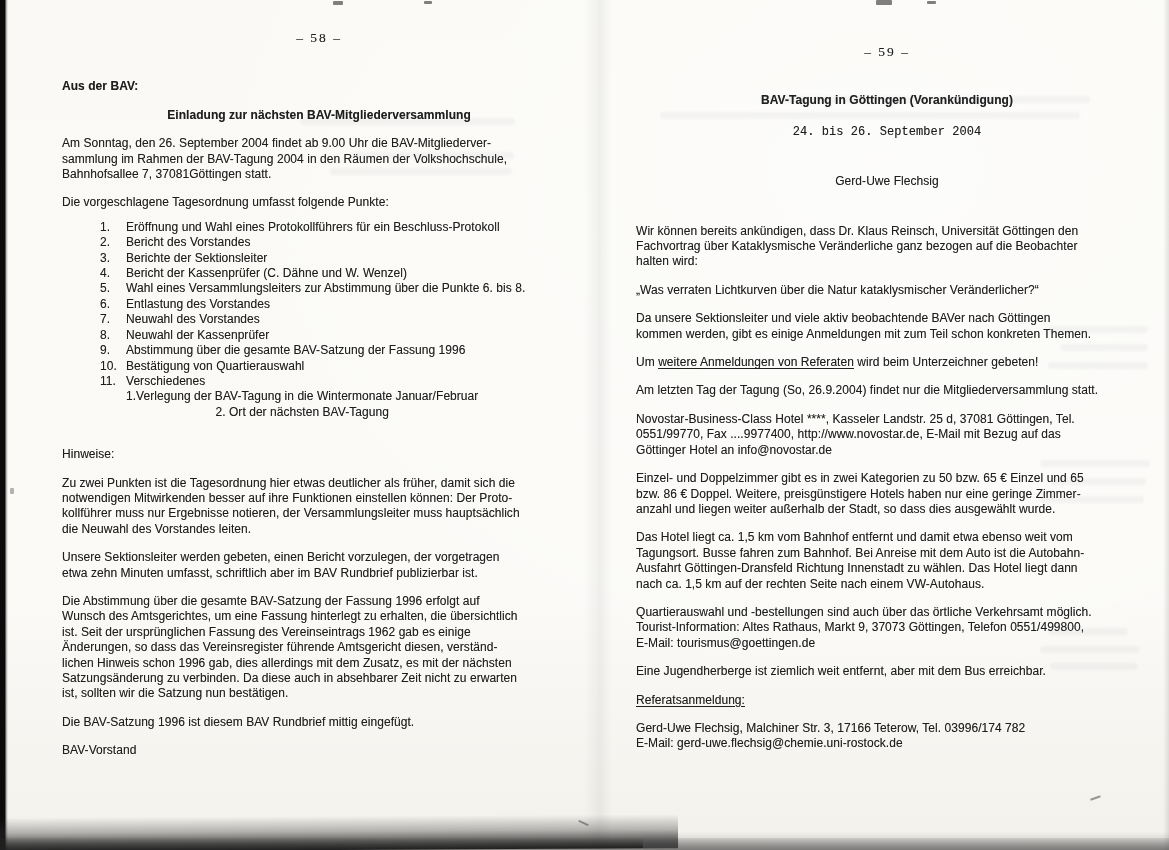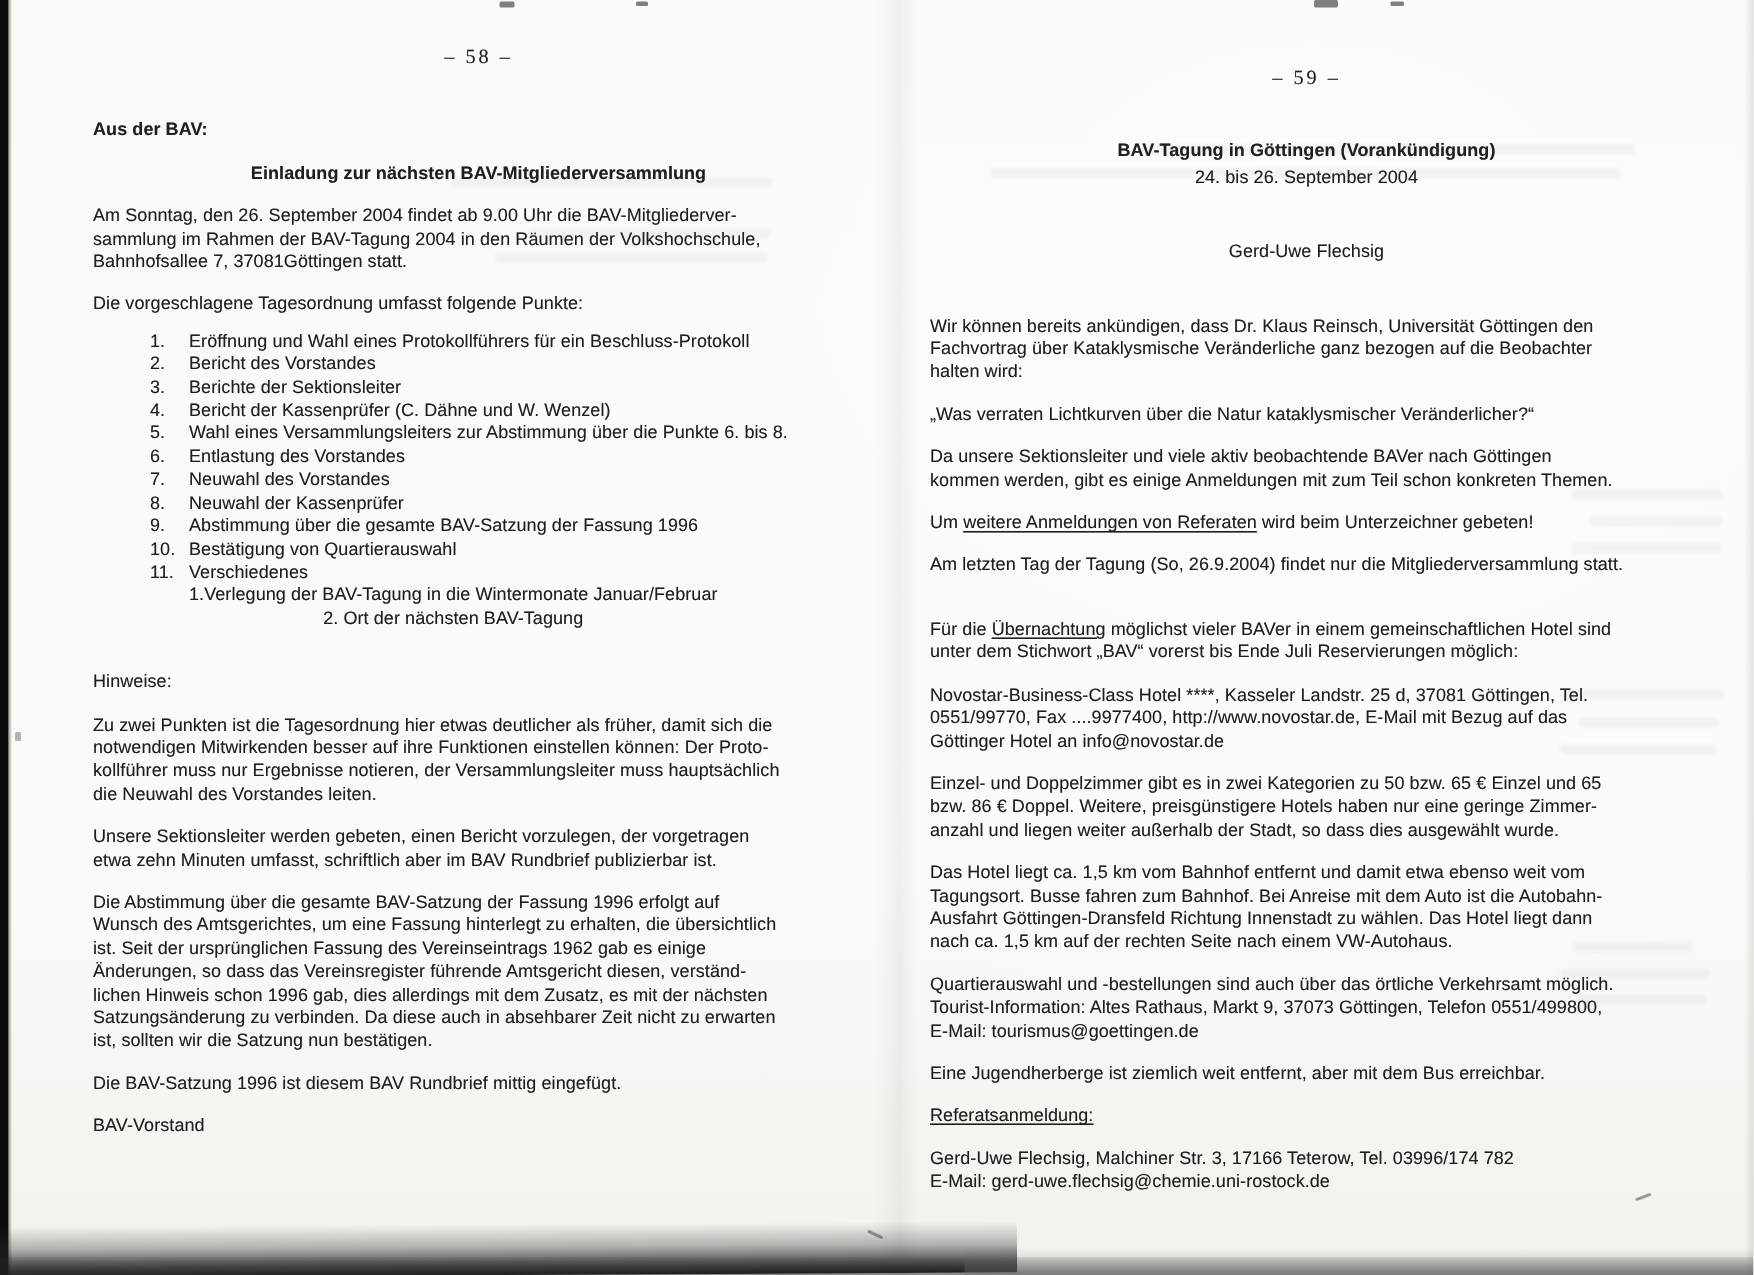--- a/index.html
+++ b/index.html
@@ -14,25 +14,25 @@
     background:
       radial-gradient(ellipse at 75% 20%, rgba(255,255,255,.55), rgba(255,255,255,0) 60%),
       linear-gradient(180deg,#faf9f5 0%,#fbfaf7 70%,#f3f1ec 100%),
       var(--paper);
     font-family:"Liberation Sans","DejaVu Sans",sans-serif;
     color:var(--ink);
   }
   .page{position:absolute;font-size:12px;line-height:15.4px;letter-spacing:.05px;
         text-shadow:0 0 .4px rgba(20,20,20,.4);}
   .page-left{left:62px;top:30px;width:514px;}
-  .page-right{left:620px;top:44px;width:502px;}
+  .page-right{left:636px;top:44px;width:502px;}
   .page-number{font-family:"Liberation Serif","DejaVu Serif",serif;font-size:13.5px;
                text-align:center;letter-spacing:2px;}
   .p{white-space:pre-line;margin:13px 0 0 0;}
-  .tight{margin-top:2px;}
+  .tight{margin-top:16px;font-family:Liberation Mono, monospace;}
   .gap-lg{margin-top:34px;}
   .gap-xl{margin-top:27px;}
   .bold{font-weight:700;}
   .center{text-align:center;}
   .u{text-decoration:underline;text-underline-offset:2px;}
   .agenda{margin:9px 0 0 0;padding:0 0 0 38px;list-style:none;counter-reset:item;}
   .agenda li{display:flex;counter-increment:item;}
   .agenda li::before{content:counter(item) ".";flex:0 0 26px;}
   .sub-lines{white-space:pre-line;text-align:center;}
   
@@ -128,22 +128,20 @@
     <div class="p center tight">24. bis 26. September 2004</div>
     <div class="p center gap-lg">Gerd-Uwe Flechsig</div>
     <p class="p gap-lg">Wir können bereits ankündigen, dass Dr. Klaus Reinsch, Universität Göttingen den
 Fachvortrag  über Kataklysmische Veränderliche ganz bezogen auf die Beobachter
 halten wird:</p>
     <p class="p">„Was  verraten Lichtkurven über die Natur kataklysmischer Veränderlicher?“</p>
     <p class="p">Da unsere Sektionsleiter und viele aktiv beobachtende BAVer nach Göttingen
 kommen werden, gibt es einige Anmeldungen mit zum Teil schon konkreten Themen.</p>
     <p class="p"><span>Um </span><span class="u">weitere Anmeldungen von Referaten</span><span> wird beim Unterzeichner gebeten!</span></p>
     <p class="p">Am letzten Tag der Tagung (So, 26.9.2004) findet nur die Mitgliederversammlung statt.</p>
-    <p class="p gap-xl"><span>Für die </span><span class="u">Übernachtung</span><span> möglichst vieler BAVer in einem gemeinschaftlichen Hotel sind
-unter dem Stichwort „BAV“ vorerst bis Ende Juli Reservierungen möglich:</span></p>
     <p class="p">Novostar-Business-Class Hotel ****, Kasseler Landstr. 25 d, 37081 Göttingen, Tel.
 0551/99770,  Fax ....9977400, http://www.novostar.de, E-Mail mit Bezug auf das
 Göttinger Hotel an info@novostar.de</p>
     <p class="p">Einzel- und Doppelzimmer gibt es in zwei Kategorien zu 50 bzw. 65 € Einzel und 65
 bzw. 86 € Doppel. Weitere,  preisgünstigere Hotels haben nur eine geringe Zimmer-
 anzahl und liegen weiter außerhalb der Stadt, so dass dies ausgewählt wurde.</p>
     <p class="p">Das Hotel liegt ca. 1,5 km vom Bahnhof entfernt und damit etwa ebenso weit vom
 Tagungsort. Busse fahren zum Bahnhof. Bei Anreise mit dem Auto ist die Autobahn-
 Ausfahrt  Göttingen-Dransfeld Richtung Innenstadt zu wählen. Das Hotel liegt dann
 nach ca. 1,5 km auf der rechten Seite nach einem VW-Autohaus.</p>

